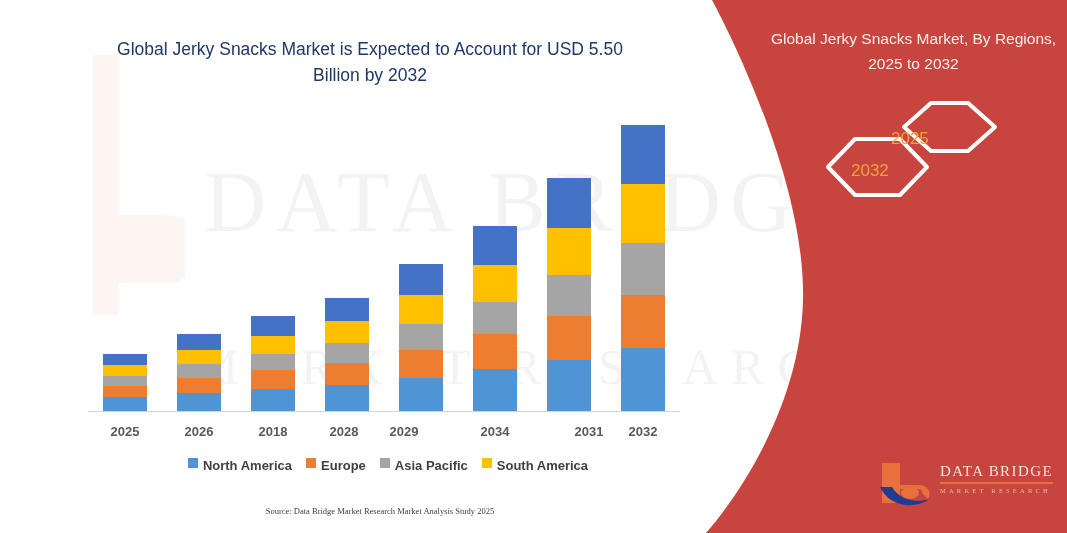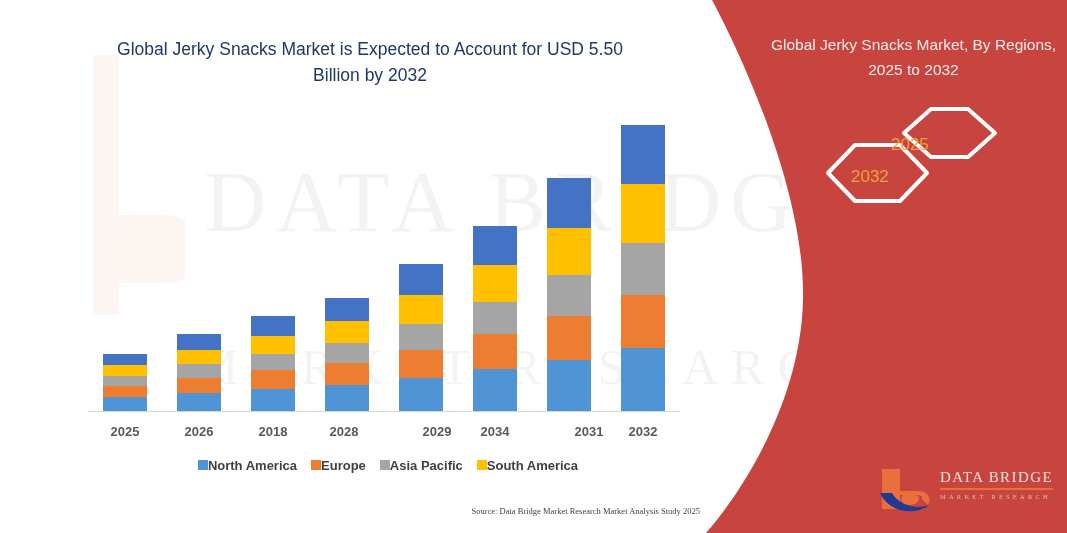--- a/index.html
+++ b/index.html
@@ -67,42 +67,42 @@
   .x-label {
     position:absolute; width:60px; text-align:center;
     font-size:13px; font-weight:bold; color:#595959;
   }
 
   
   #legend {
     position:absolute; left:88px; top:455px; width:600px; height:20px;
     display:flex; align-items:center; justify-content:center; gap:14px; z-index:3;
   }
-  .legend-item { display:flex; align-items:center; }
+  .legend-item { display:flex; align-items:flex-start; gap:5px; }
   .legend-swatch { width:10px; height:10px; display:block; }
   .legend-label { font-size:13px; font-weight:bold; color:#404040; white-space:nowrap; }
 
   
   #footer {
     position:absolute; left:60px; top:506px; width:640px; height:16px;
     display:flex; z-index:3;
     font-family:"Liberation Serif", serif;
     font-size:8.5px; color:#3f3f3f;
   }
   #footer-dmca { width:330px; text-align:left; padding-left:24px; }
-  #footer-source { flex:1; text-align:right; }
+  #footer-source { flex:1; text-align:center; }
 
   
   #right-panel {
     position:absolute; left:0; top:0; width:1067px; height:533px; z-index:4;
     pointer-events:none;
   }
 
   #right-content {
-    position:absolute; left:760px; top:6px; width:307px; height:387px; z-index:5;
+    position:absolute; left:760px; top:0; width:307px; height:387px; z-index:5;
   }
   #right-title {
     position:absolute; left:10px; top:26px; width:287px;
     text-align:center; color:#fdeceb;
     font-size:15.5px; line-height:25px;
   }
   
   #hex-wrap { position:absolute; left:40px; top:95px; width:230px; height:115px; }
   .hex-label {
     position:absolute; color:#f0a23c; font-size:17px; font-weight:normal;
@@ -221,21 +221,21 @@
         </div>
       </div>
     <div id="axis-line"></div>
   </div>
 
   <div id="x-labels">
       <div class="x-label" style="left: 7px;">2025</div>
       <div class="x-label" style="left: 81px;">2026</div>
       <div class="x-label" style="left: 155px;">2018</div>
       <div class="x-label" style="left: 226px;">2028</div>
-      <div class="x-label" style="left: 319px;">2029</div>
+      <div class="x-label" style="left: 286px;">2029</div>
       <div class="x-label" style="left: 377px;">2034</div>
       <div class="x-label" style="left: 471px;">2031</div>
       <div class="x-label" style="left: 525px;">2032</div>
     </div>
 
   <div id="legend">
       <div class="legend-item">
         <span class="legend-swatch" style="background: rgb(79, 148, 212);"></span>
         <span class="legend-label">North America</span>
       </div>

